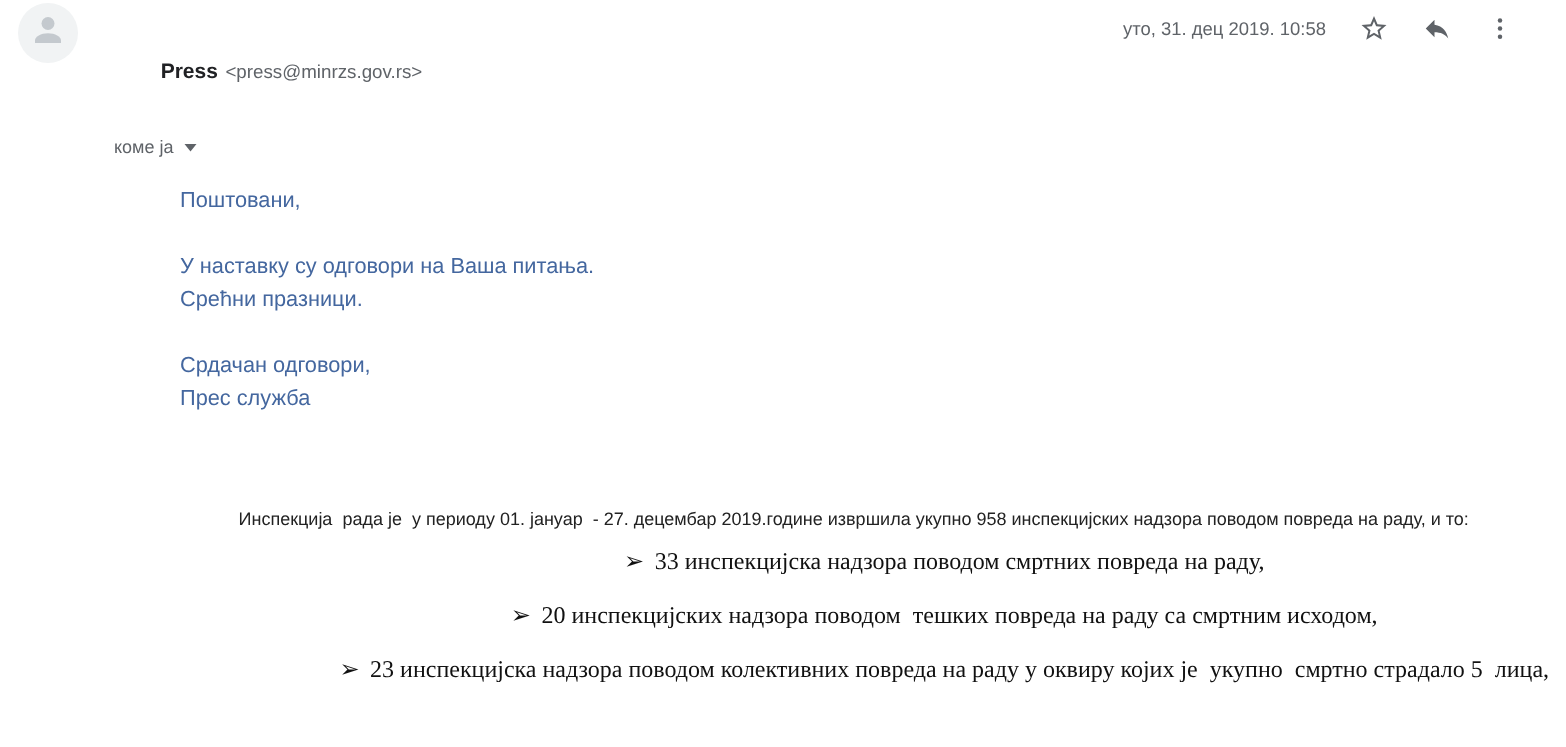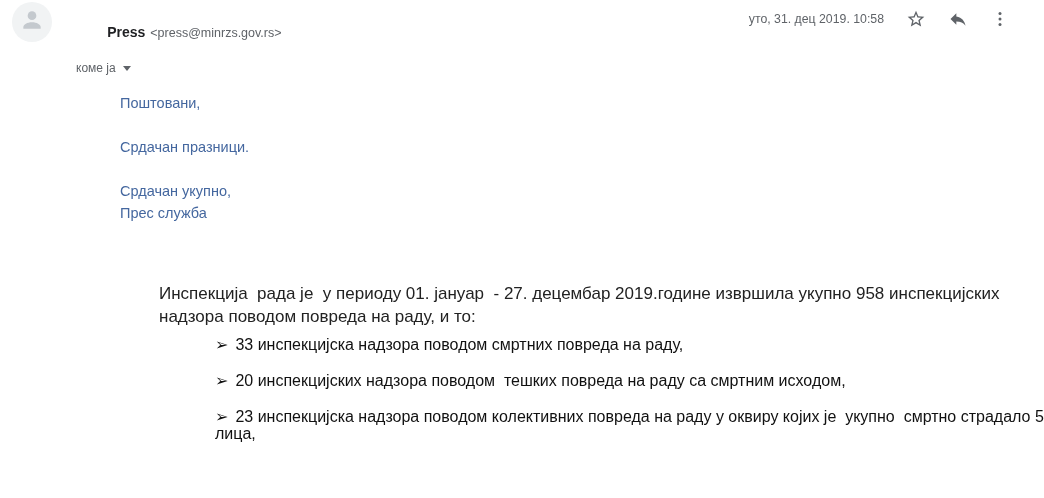--- a/index.html
+++ b/index.html
@@ -22,21 +22,21 @@
   .avatar {
     width: 40px; height: 40px;
     border-radius: 50%;
     background: #f1f3f4;
     display: flex; align-items: center; justify-content: center;
     flex: 0 0 40px;
     margin-right: 24px;
     margin-top: 0;
   }
   .sender-block { padding-top: 6px; }
-  .sender-line { font-size: 14px; line-height: 16px; color: #202124; white-space: pre; }
+  .sender-line { font-size: 14px; line-height: 26px; color: #202124; white-space: pre; }
   .sender-name { font-weight: 700; color: #202124; }
   .sender-email { font-weight: 400; font-size: 12.5px; color: #5f6368; margin-left: 5px; }
   .recipient-line {
     margin-top: 4px;
     font-size: 12px; color: #5f6368;
     display: inline-flex; align-items: center; gap: 7px;
     cursor: pointer;
   }
   .caret-down {
     width: 0; height: 0;
@@ -61,33 +61,34 @@
 
   
   .email-body { padding-left: 120px; padding-top: 16px; }
   .blue-block { color: #44679F; font-size: 14.5px; }
   .blue-line { min-height: 22px; line-height: 22px; white-space: pre-wrap; }
 
   .intro-paragraph {
     margin-top: 58px;
     margin-left: 39px;
     max-width: 873px;
-    font-size: 17px;
+    font-size: 12px;
     line-height: 23px;
     color: #222222;
     white-space: pre-wrap;
   }
 
   .bullet-list {
     list-style: none;
     margin: 8px 0 0 0;
     padding: 0 0 0 95px;
-    font-family: Liberation Sans, sans-serif;
+    font-family: Liberation Serif, serif;
     font-size: 16px;
     color: #111111;
+    text-align: center;
   }
   .bullet-list li {
     line-height: 17px;
     margin-bottom: 19px;
     white-space: pre-wrap;
   }
   .bullet-char { margin-right: 7px; }
 </style>
 </head>
 <body>
@@ -135,23 +136,24 @@
         </svg>
       </span>
     </div>
   </div>
 
   <div class="email-body">
 
     <div class="blue-block">
       <div class="blue-line">Поштовани,</div>
       <div class="blue-line"></div>
-      <div class="blue-line">Срдачан празници.</div>
+      <div class="blue-line">У наставку су одговори на Ваша питања.</div>
+      <div class="blue-line">Срећни празници.</div>
       <div class="blue-line"></div>
-      <div class="blue-line">Срдачан укупно,</div>
+      <div class="blue-line">Срдачан одговори,</div>
       <div class="blue-line">Прес служба</div>
     </div>
 
     <div class="intro-paragraph">Инспекција  рада је  у периоду 01. јануар  - 27. децембар 2019.године извршила укупно 958 инспекцијских надзора поводом повреда на раду, и то:</div>
 
     <ul class="bullet-list">
       <li><span class="bullet-char">➢</span><span>33 инспекцијска надзора поводом смртних повреда на раду,</span></li>
       <li><span class="bullet-char">➢</span><span>20 инспекцијских надзора поводом  тешких повреда на раду са смртним исходом,</span></li>
       <li><span class="bullet-char">➢</span><span>23 инспекцијска надзора поводом колективних повреда на раду у оквиру којих је  укупно  смртно страдало 5  лица,</span></li>
 

